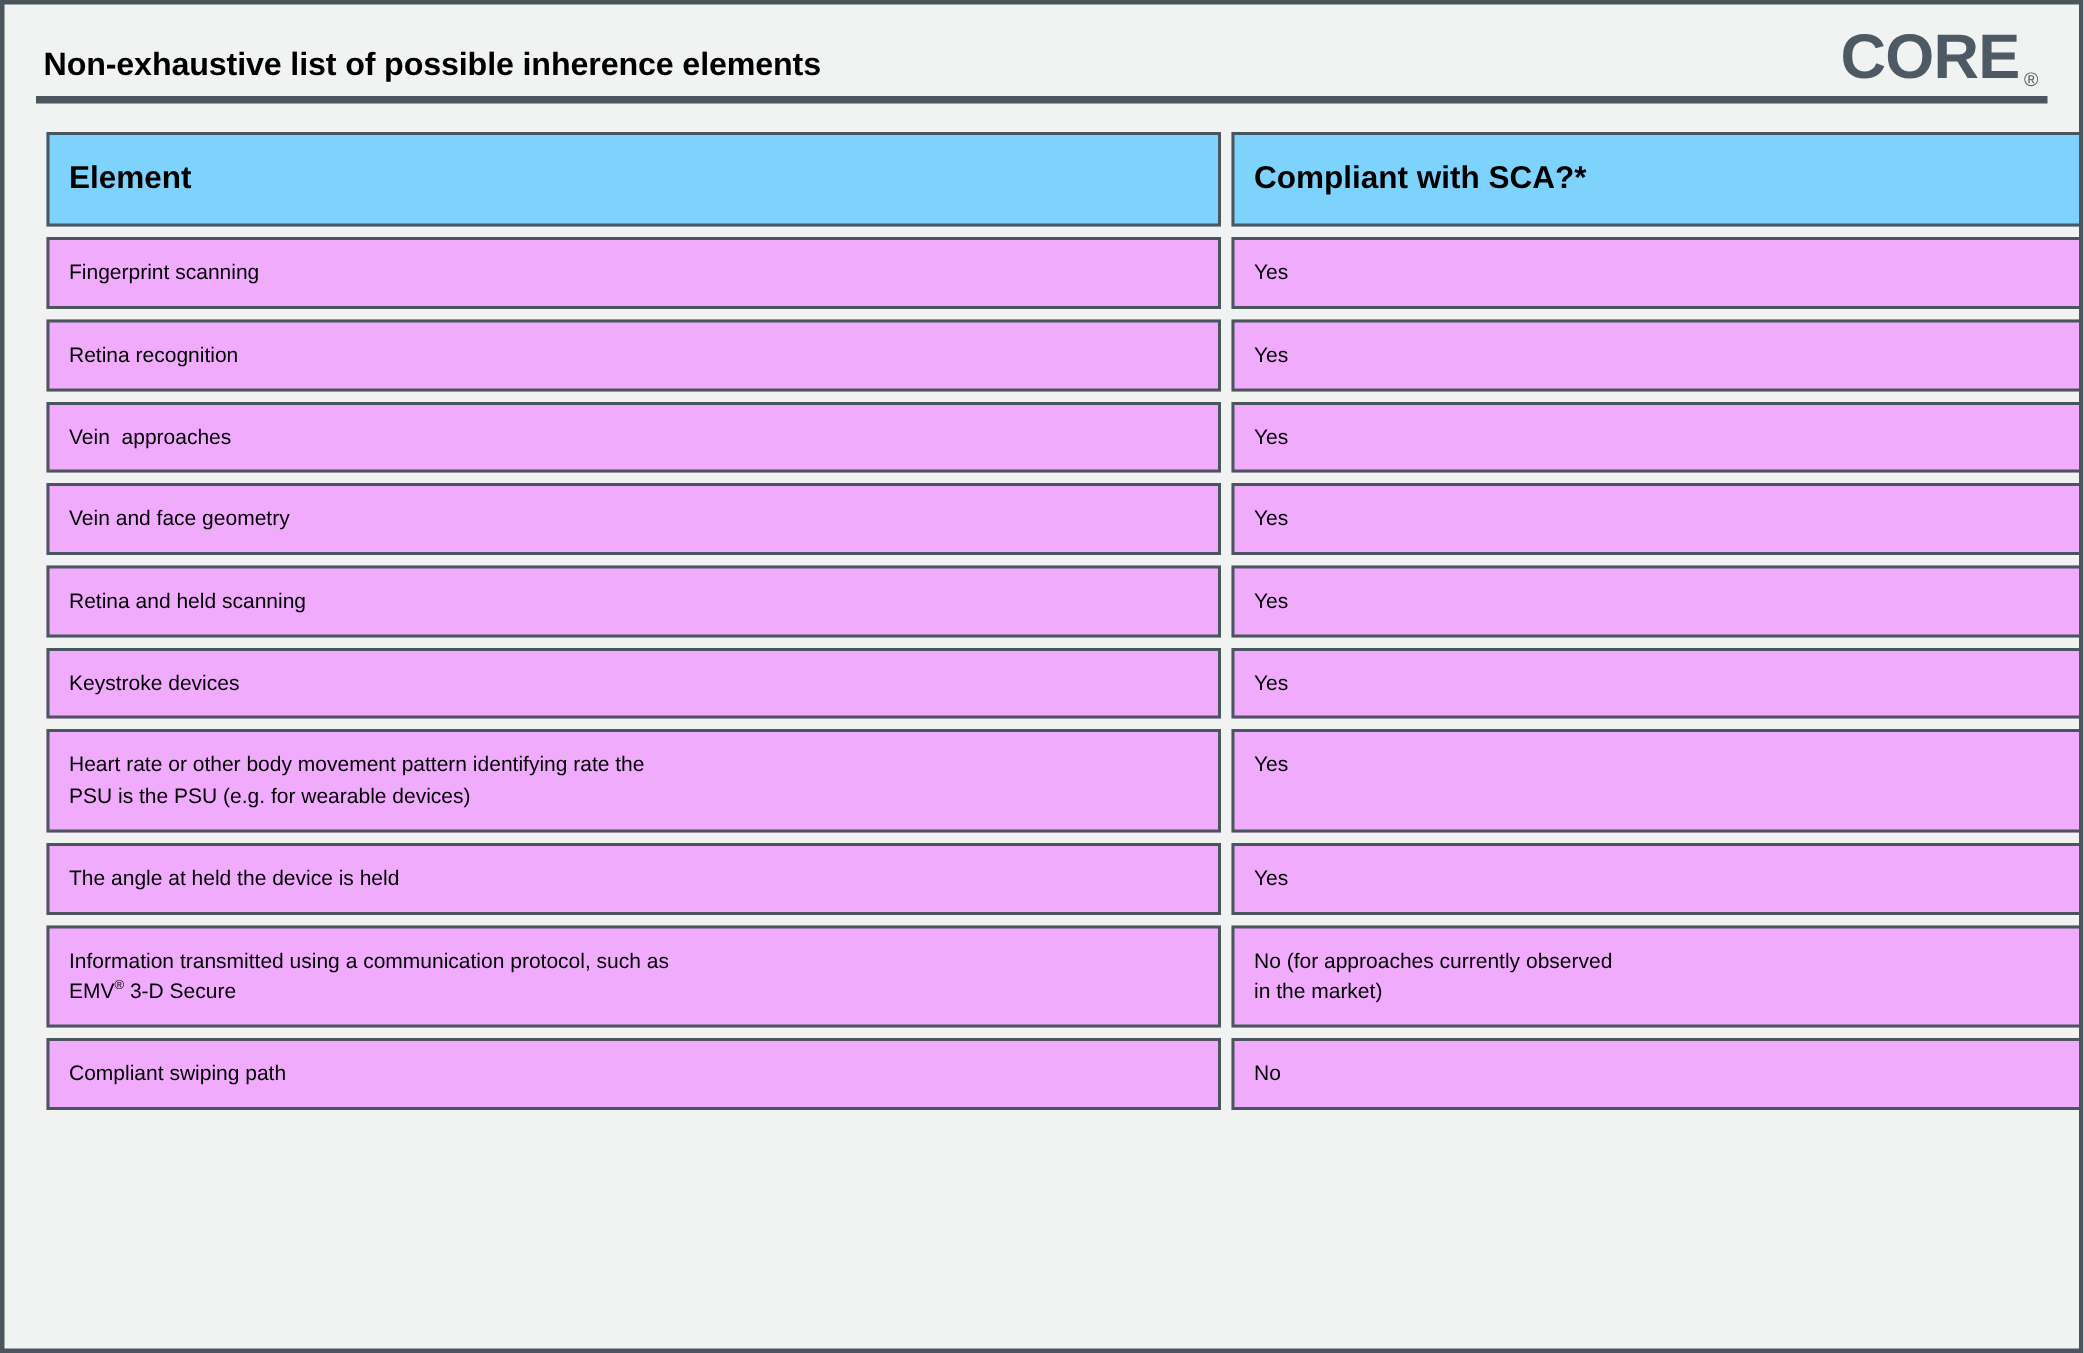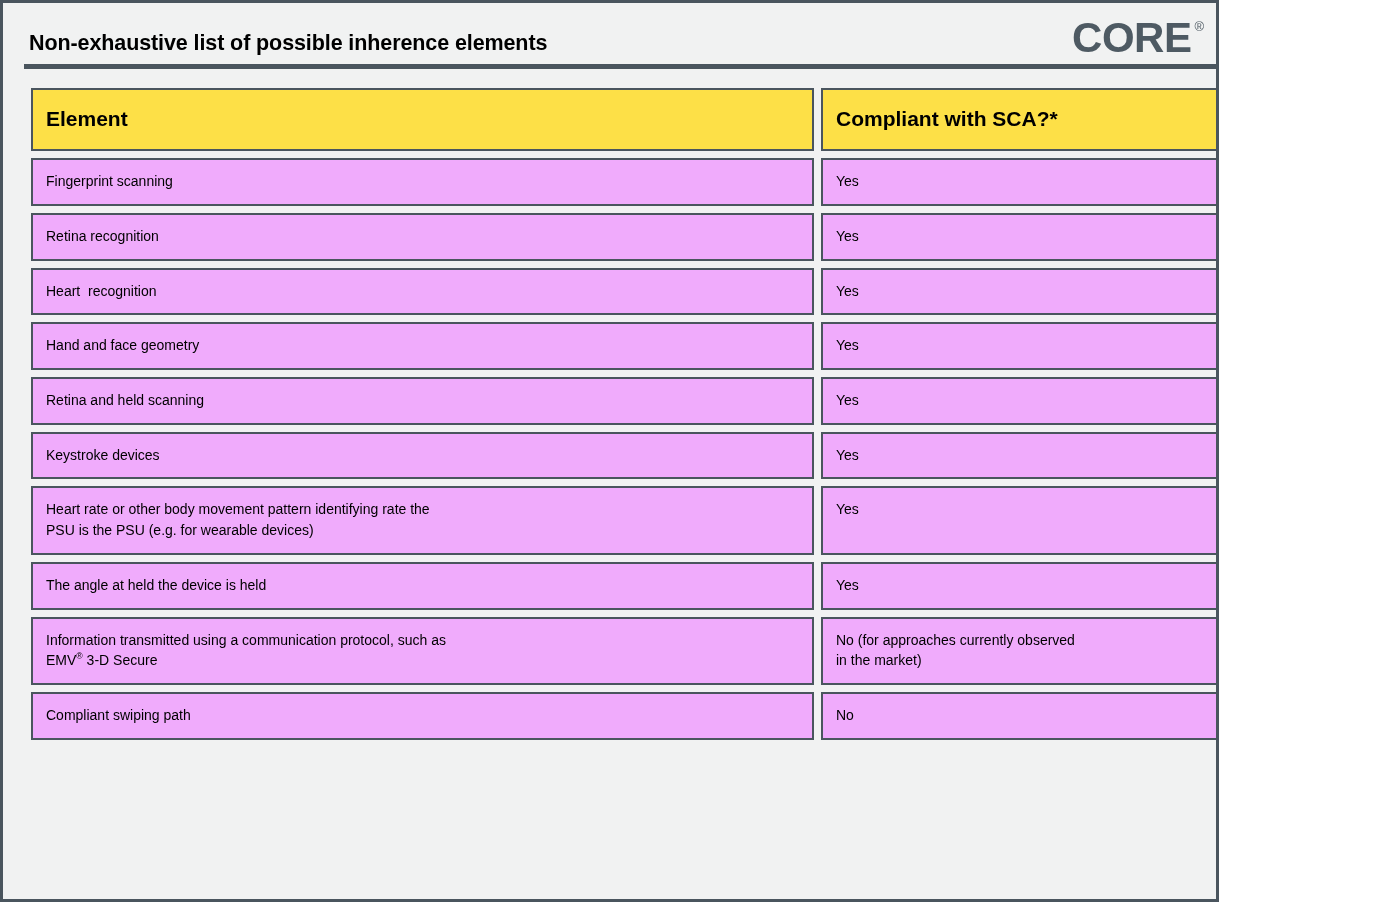--- a/index.html
+++ b/index.html
@@ -3,21 +3,21 @@
 <meta charset="utf-8">
 <title>Non-exhaustive list of possible inherence elements</title>
 <style>
   html, body {
     margin: 0;
     padding: 0;
     background: #ffffff;
   }
   #page {
     position: relative;
-    width: 1219px;
+    width: 1389px;
     height: 902px;
     box-sizing: border-box;
     background: #f1f2f2;
     border: 3px solid #4a555e;
     overflow: hidden;
     font-family: "Liberation Sans", sans-serif;
   }
 
   
   .head-zone {
@@ -31,24 +31,24 @@
     left: 26px;
     top: 28px;
     font-size: 21.5px;
     font-weight: bold;
     color: #000000;
     letter-spacing: -0.1px;
     white-space: nowrap;
   }
   .brand {
     position: absolute;
-    right: 12px;
+    right: 27px;
     top: 14px;
     display: flex;
-    align-items: flex-start;
+    align-items: flex-end;
     color: #4e5a63;
     line-height: 1;
   }
   .brand-word {
     font-size: 42px;
     font-weight: bold;
     letter-spacing: -0.5px;
   }
   .brand-reg {
     font-size: 13px;
@@ -80,21 +80,21 @@
     vertical-align: top;
     padding: 11px 13px 12px 13px;
     font-size: 14px;
     line-height: 1.48;
     color: #000000;
   }
   .table td.col-a { width: 753px; }
   .table td.col-b { width: 560px; }
 
   .table tr.header-row td {
-    background: #fde047;
+    background: #7dd3fc;
     font-weight: bold;
     font-size: 21px;
     padding-top: 13px;
     padding-bottom: 15px;
   }
 
   .cell-line { display: block; white-space: pre; }
 
   sup.reg {
     font-size: 0.62em;
@@ -135,29 +135,29 @@
         <tr>
           <td class="col-a">
             <span class="cell-line">Retina recognition</span>
           </td>
           <td class="col-b">
             <span class="cell-line">Yes</span>
           </td>
         </tr>
         <tr>
           <td class="col-a">
-            <span class="cell-line">Heart  recognition</span>
-          </td>
-          <td class="col-b">
-            <span class="cell-line">Yes</span>
-          </td>
-        </tr>
-        <tr>
-          <td class="col-a">
-            <span class="cell-line">Hand and face geometry</span>
+            <span class="cell-line">Vein  approaches</span>
+          </td>
+          <td class="col-b">
+            <span class="cell-line">Yes</span>
+          </td>
+        </tr>
+        <tr>
+          <td class="col-a">
+            <span class="cell-line">Vein and face geometry</span>
           </td>
           <td class="col-b">
             <span class="cell-line">Yes</span>
           </td>
         </tr>
         <tr>
           <td class="col-a">
             <span class="cell-line">Retina and held scanning</span>
           </td>
           <td class="col-b">

